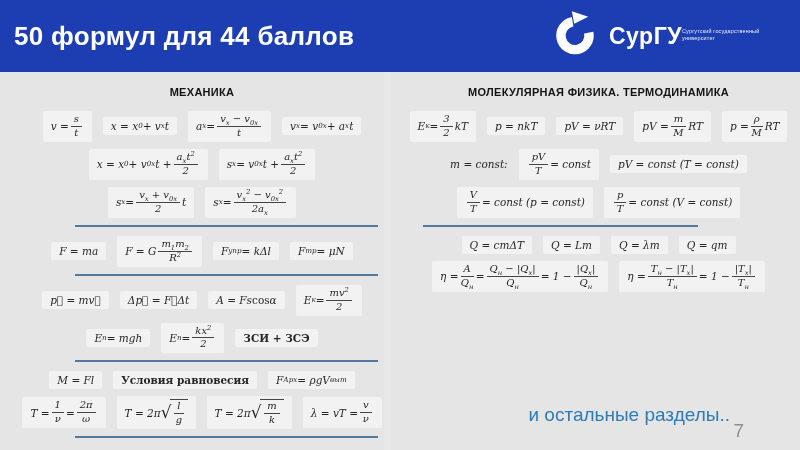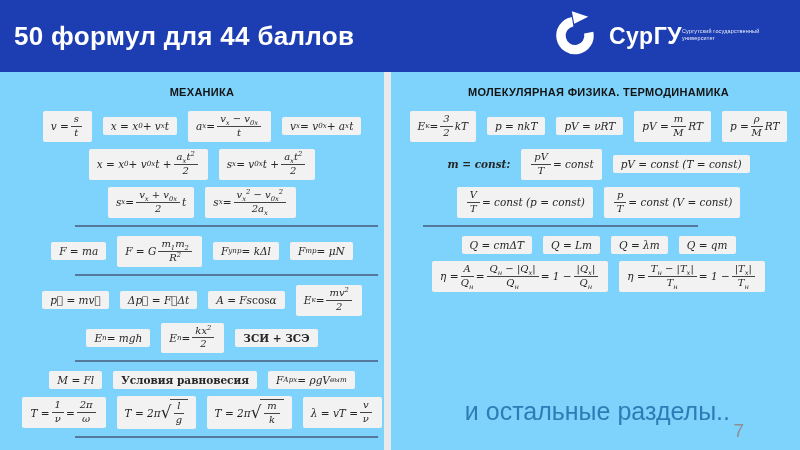--- a/index.html
+++ b/index.html
@@ -11,50 +11,50 @@
           display:flex;align-items:center;justify-content:space-between;
           padding:0 20px 0 14px;box-sizing:border-box;}
   .title{color:#ffffff;font-weight:bold;font-size:26px;letter-spacing:.3px;}
   .logo{display:flex;align-items:center;gap:9px;}
   .logo-text{display:flex;}
   .logo-text .brand{color:#ffffff;font-size:23px;font-weight:bold;letter-spacing:.5px;line-height:1;}
   .logo-text .sub{color:#ffffff;opacity:.92;font-size:5.4px;margin-top:3px;width:98px;
                   line-height:1.3;letter-spacing:.2px;}
 
   
-  .content{position:absolute;top:72px;left:0;right:0;bottom:0;display:flex;background:#7dd3fc;}
+  .content{position:absolute;top:72px;left:0;right:0;bottom:0;display:flex;background:#e5e5e5;}
   .col{box-sizing:border-box;}
   .col.left{width:384px;padding:8px 6px 0 26px;}
   .sep{width:7px;background:#e9e9e9;}
   .col.right{flex:1;padding:8px 8px 8px 14px;}
   .col-title{text-align:center;font-size:11px;font-weight:bold;color:#141414;
              margin:6px 0 13px;letter-spacing:.3px;}
 
   .frow{display:flex;justify-content:center;align-items:center;gap:11px;margin-bottom:7px;}
   .cell{font-family:"DejaVu Serif",serif;font-style:italic;font-size:10.5px;color:#262626;
         background:#f2f2f2;border-radius:2px;padding:3px 8px;display:inline-flex;
         align-items:center;white-space:nowrap;}
-  .cell.nobox{background:none;padding:3px 0;font-weight:bold;}
+  .cell.nobox{background:none;padding:3px 0;}
   .cell.upright{font-style:normal;font-weight:600;}
   .cell sub{font-size:68%;line-height:0;}
   .cell sup{font-size:68%;line-height:0;}
   .fr{display:inline-flex;flex-direction:column;align-items:center;vertical-align:middle;
       margin:0 2px;line-height:1.1;}
   .fr .n{padding:0 3px 1px;border-bottom:1px solid #444;}
   .fr .d{padding-top:1px;}
   .fr .n,.fr .d{font-size:95%;text-align:center;}
   .rt{font-style:normal;font-size:1.6em;line-height:.55;margin-right:-1px;}
   .rad{border-top:1px solid #444;padding:1px 2px 0;display:inline-flex;align-items:center;}
   .up{font-style:normal;}
 
   .divider{height:2px;background:#54799c;}
   .col.left .divider{width:86%;margin:6px 0 9px auto;}
   .col.right .divider{width:71%;margin:6px auto 9px 18px;}
 
-  .footer-note{position:absolute;right:70px;bottom:24px;color:#2e7cb5;font-size:25px;}
+  .footer-note{position:absolute;right:70px;bottom:24px;color:#2e7cb5;font-size:19px;}
   .page-number{position:absolute;right:56px;bottom:8px;color:#8f8f8f;font-size:19px;}
 </style>
 </head>
 <body>
 
 <div class="slide">
 
   <div class="header">
     <div class="title">50 формул для 44 баллов</div>
     <div class="logo">

